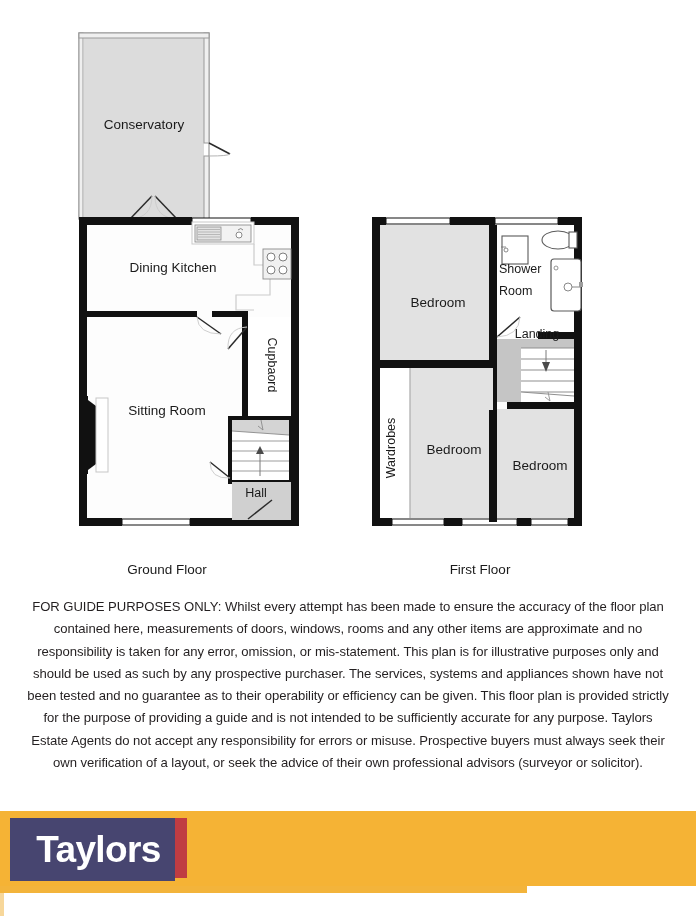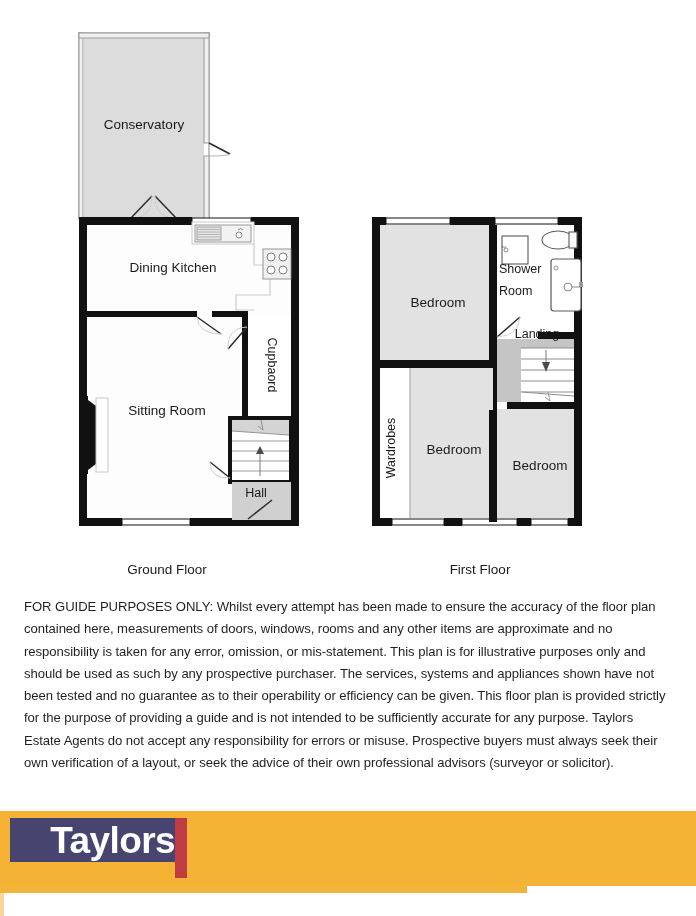--- a/index.html
+++ b/index.html
@@ -43,21 +43,21 @@
   
   #disclaimer {
     position: absolute;
     left: 24px;
     top: 596px;
     width: 648px;
     font-family: "Liberation Sans", sans-serif;
     font-size: 13.1px;
     line-height: 22.3px;
     color: #231f20;
-    text-align: left;
+    text-align: center;
     letter-spacing: -0.05px;
   }
 
   
   #brand-banner {
     position: absolute;
     left: 0;
     top: 811px;
     width: 696px;
     height: 75px;
@@ -69,25 +69,25 @@
     top: 886px;
     width: 527px;
     height: 7px;
     background: #f3b43b;
   }
   #logo-box {
     position: absolute;
     left: 10px;
     top: 818px;
     width: 165px;
-    height: 44px;
+    height: 63px;
     background: #474570;
     display: flex;
     align-items: center;
-    justify-content: flex-end;
+    justify-content: center;
   }
   #logo-text {
     color: #ffffff;
     font-family: "Liberation Sans", sans-serif;
     font-weight: bold;
     font-size: 37px;
     letter-spacing: -0.6px;
     margin-left: 12px;
     line-height: 1;
   }

